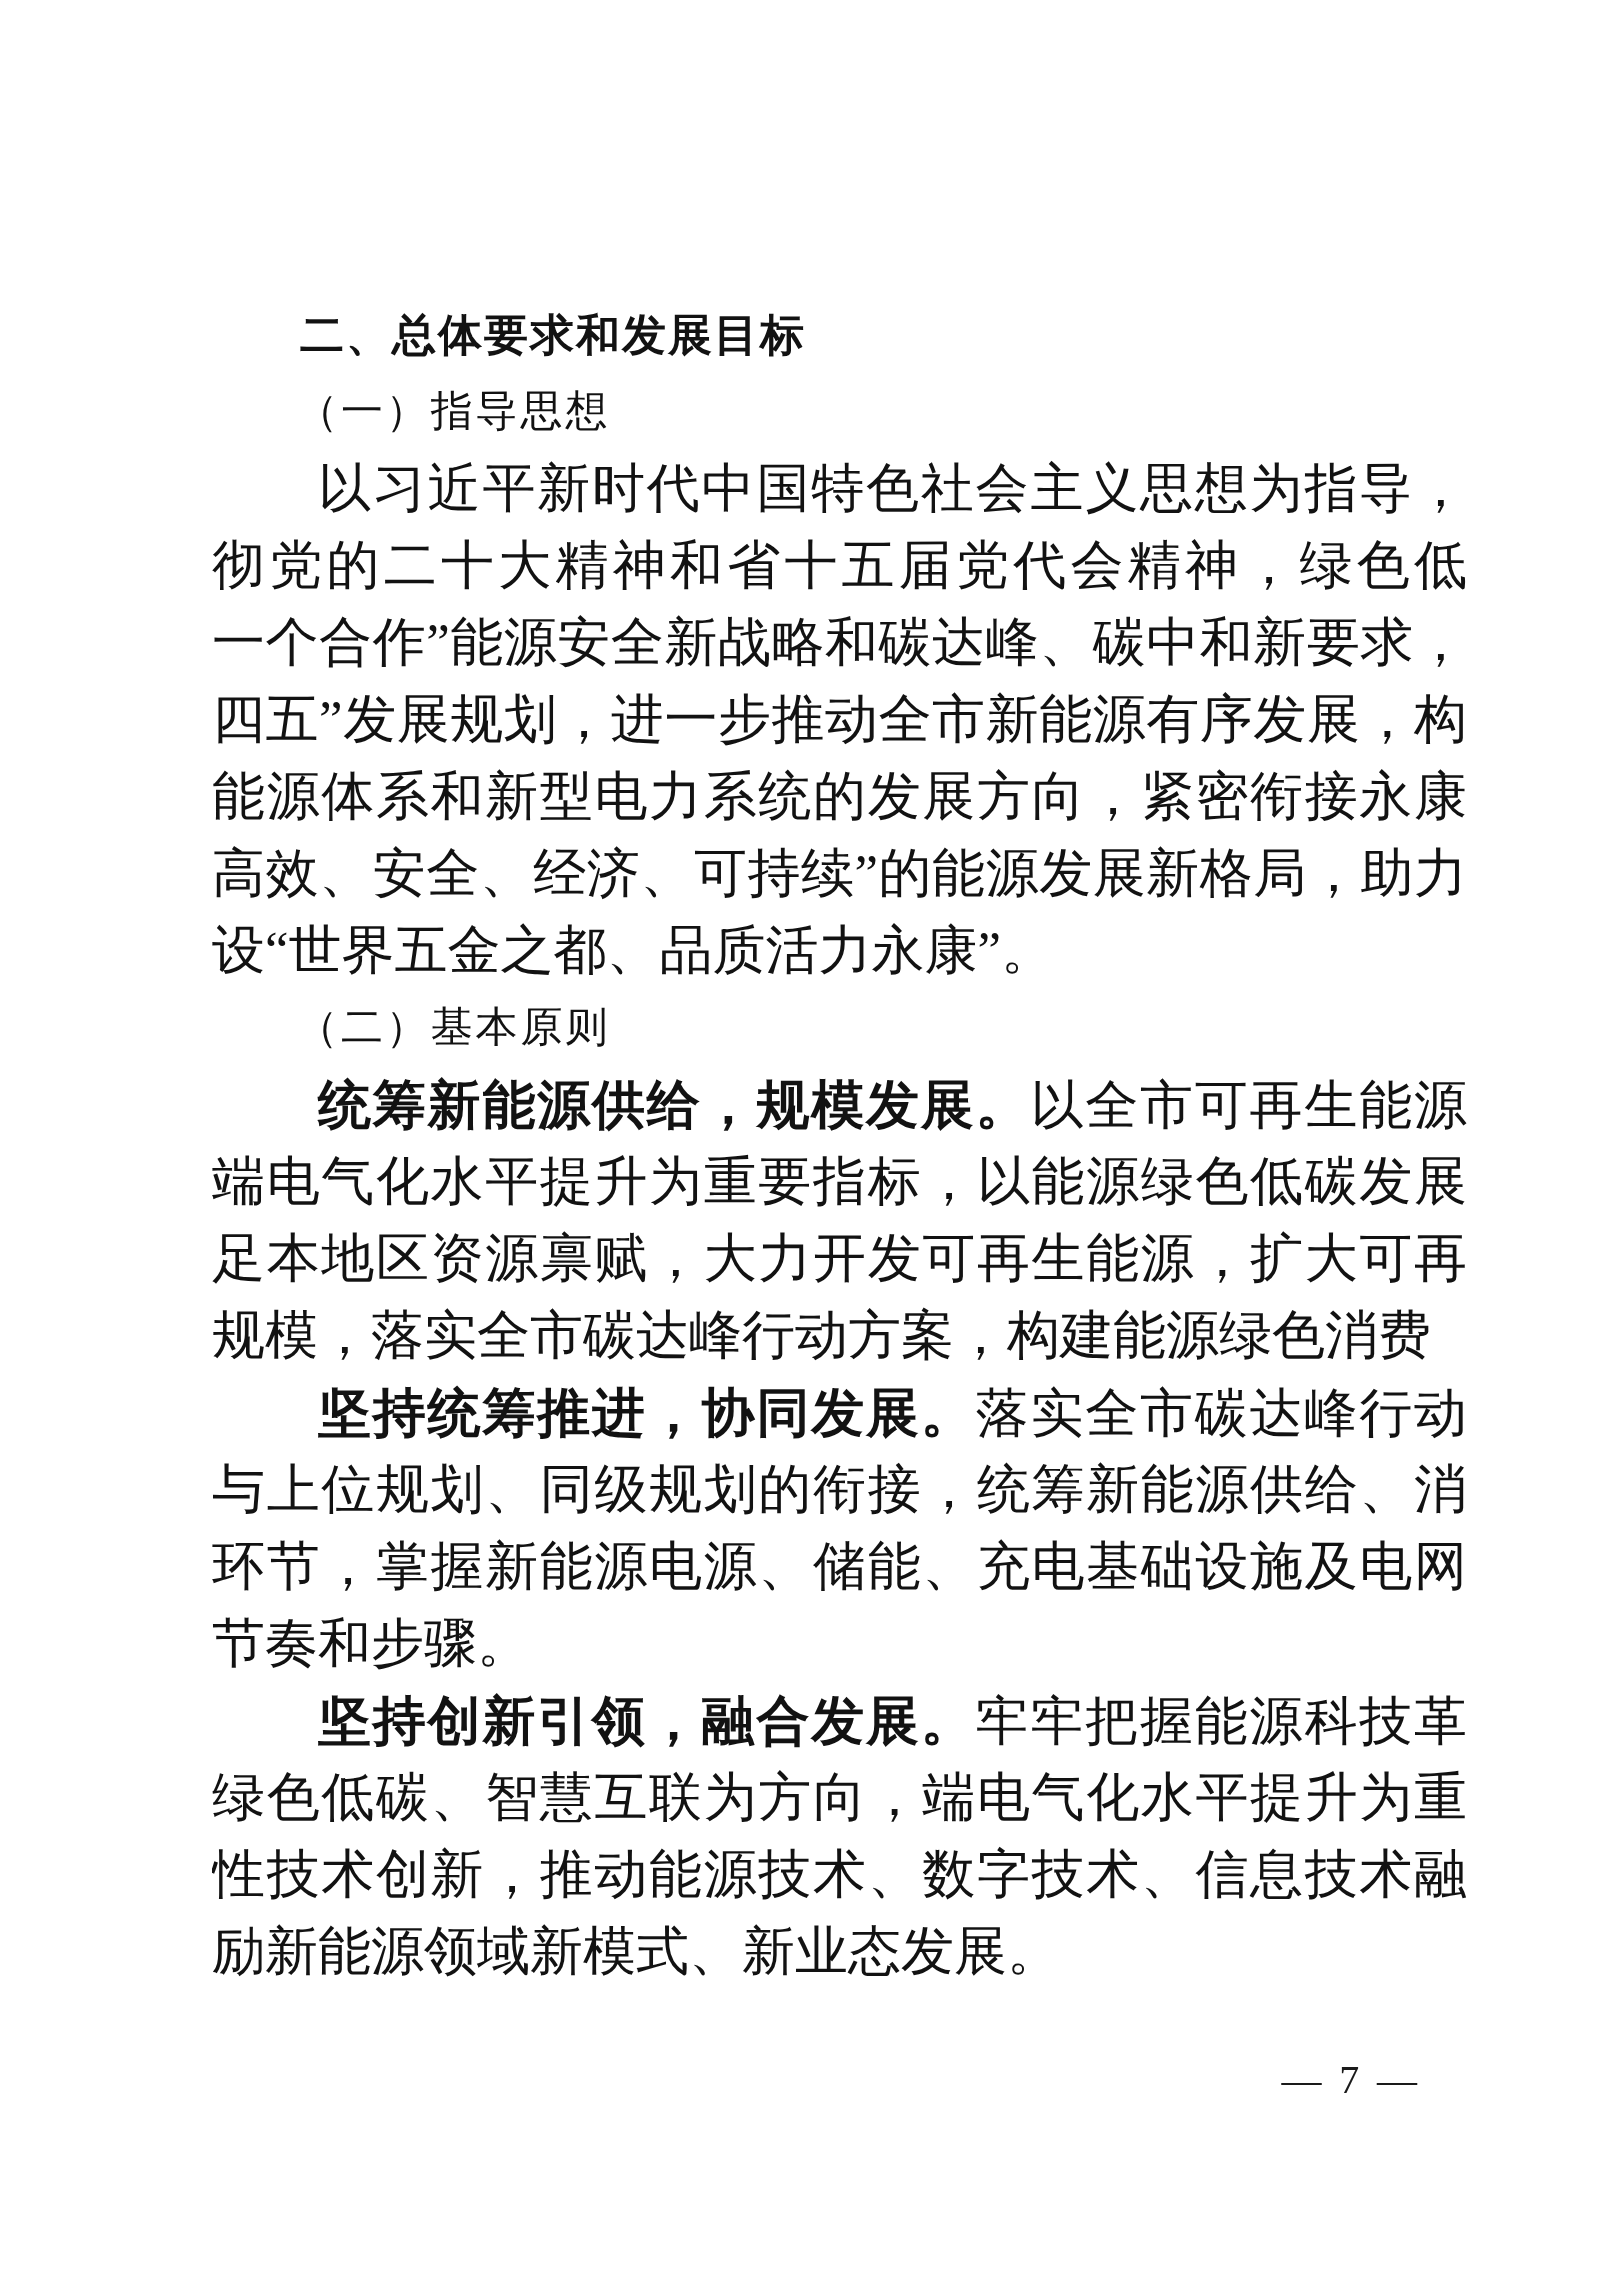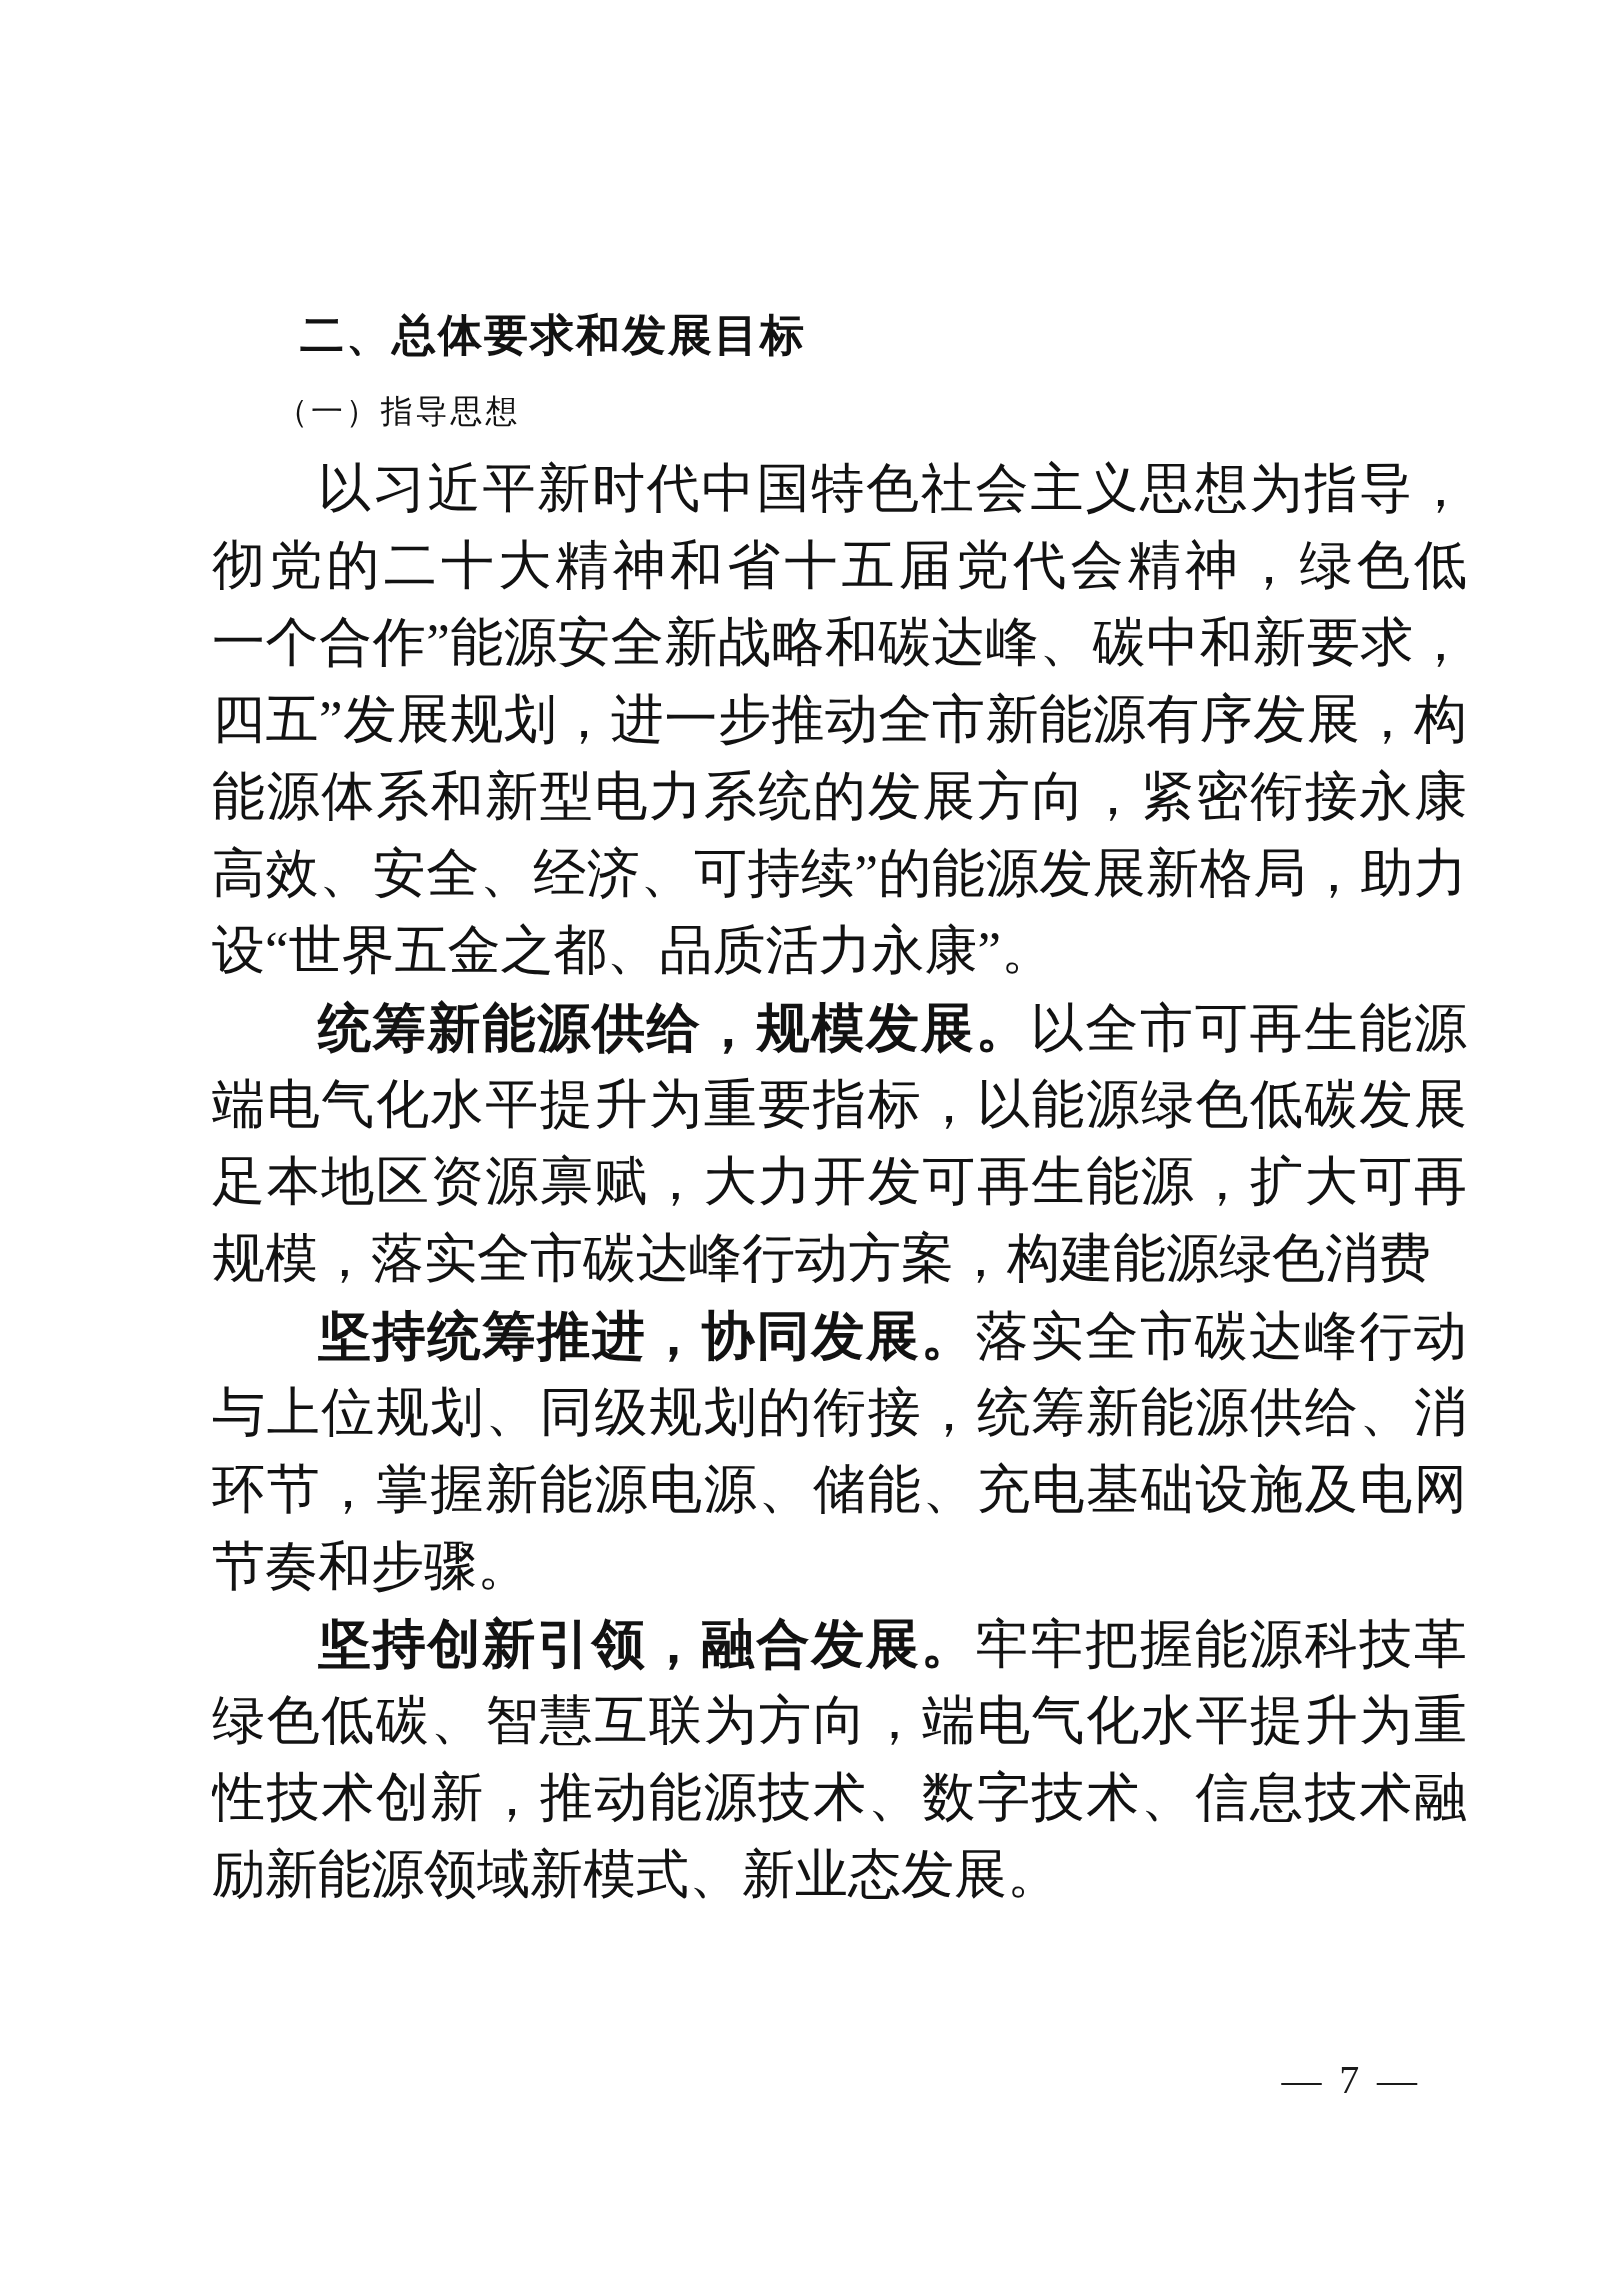--- a/index.html
+++ b/index.html
@@ -37,21 +37,21 @@
     text-align-last: justify;
   }
   .heading {
     font-family: "Liberation Sans", sans-serif;
     font-weight: 700;
     font-size: 44px;
     letter-spacing: 2px;
   }
   .kaiti {
     font-family: "Liberation Serif", serif;
-    font-size: 32px;
+    font-size: 42px;
     letter-spacing: 2.9px;
   }
   .lead {
     font-family: "Liberation Sans", sans-serif;
     font-weight: 700;
     font-style: normal;
   }
   .pagenum {
     position: absolute;
     top: 2050px;
@@ -73,20 +73,21 @@
     <div class="line kaiti indent">（一）指导思想</div>
 
     <div class="line just indent">以习近平新时代中国特色社会主义思想为指导，全面、贯</div>
     <div class="line just">彻党的二十大精神和省十五届党代会精神，绿色低碳“四个革命、</div>
     <div class="line just">一个合作”能源安全新战略和碳达峰、碳中和新要求，紧扣新型</div>
     <div class="line just">四五”发展规划，进一步推动全市新能源有序发展，构建“清洁、</div>
     <div class="line just">能源体系和新型电力系统的发展方向，紧密衔接永康市能源“十</div>
     <div class="line just">高效、安全、经济、可持续”的能源发展新格局，助力高质量建</div>
     <div class="line">设“世界五金之都、品质活力永康”。</div>
 
+    <div class="line kaiti indent">（二）基本原则</div>
 
     <div class="line just indent"><b class="lead">统筹新能源供给，规模发展。</b><span>以全市可再生能源消费占比和终</span></div>
     <div class="line just">端电气化水平提升为重要指标，以能源绿色低碳发展为引领，立</div>
     <div class="line just">足本地区资源禀赋，大力开发可再生能源，扩大可再生能源利用</div>
     <div class="line">规模，落实全市碳达峰行动方案，构建能源绿色消费体系。</div>
 
     <div class="line just indent"><b class="lead">坚持统筹推进，协同发展。</b><span>落实全市碳达峰行动方案，加强</span></div>
     <div class="line just">与上位规划、同级规划的衔接，统筹新能源供给、消费全领域全</div>
     <div class="line just">环节，掌握新能源电源、储能、充电基础设施及电网配套的发展</div>
     <div class="line">节奏和步骤。</div>

